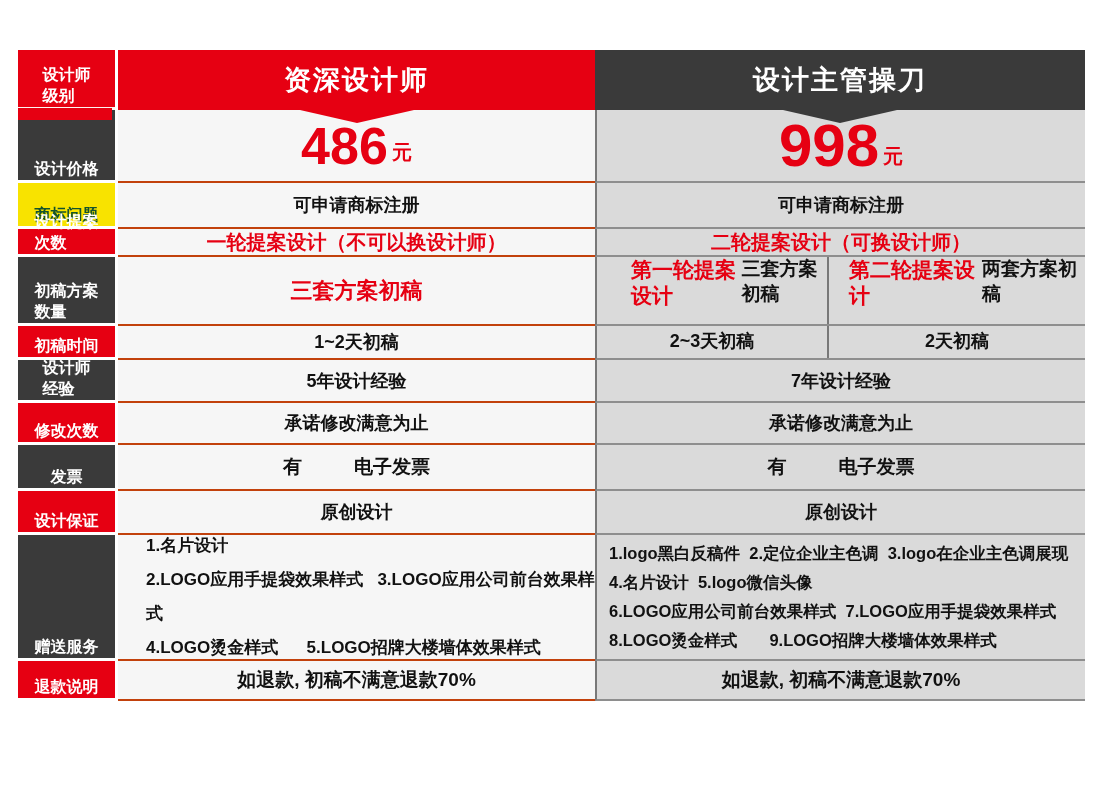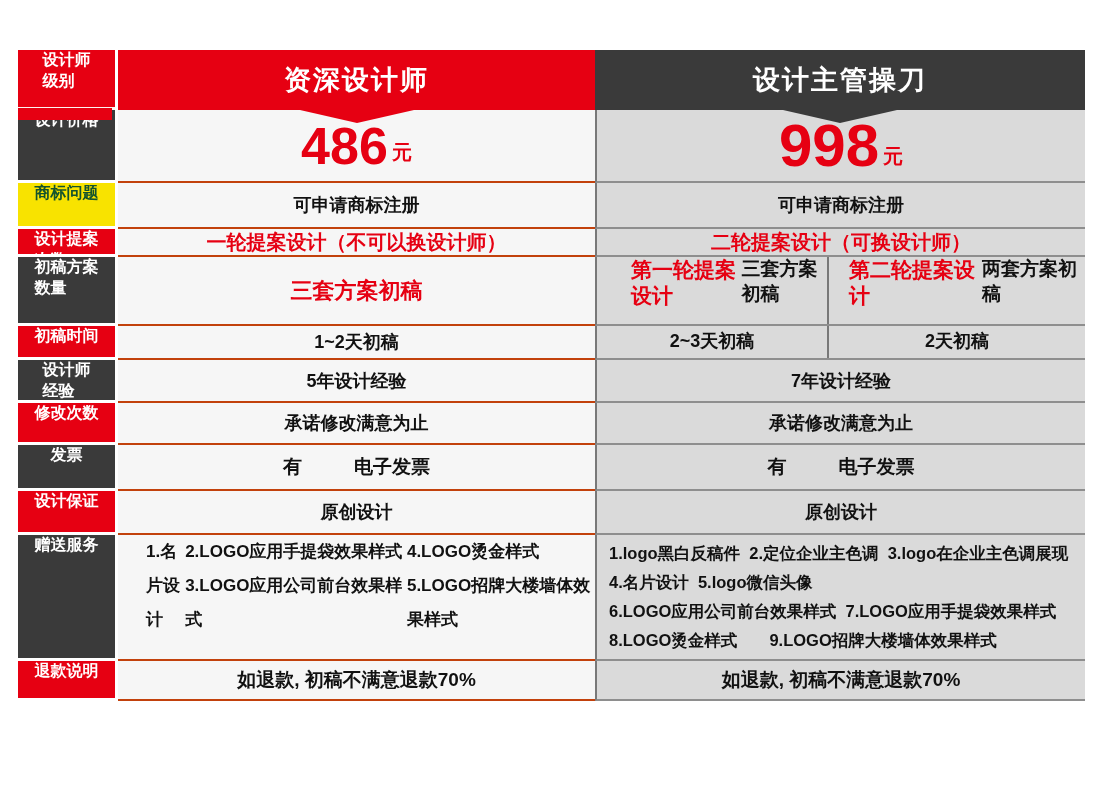--- a/index.html
+++ b/index.html
@@ -6,21 +6,21 @@
   .page{
     position:relative;width:1103px;height:796px;background:#ffffff;
     font-family:"Liberation Sans","DejaVu Sans",sans-serif;font-weight:bold;color:#111;
     overflow:hidden;
   }
   .price-table{position:absolute;left:18px;top:50px;width:1067px;}
   .row{display:flex;width:100%;}
   
   .lbl{
     flex:0 0 97px;width:97px;margin-right:3px;box-sizing:border-box;
-    display:flex;align-items:flex-start;justify-content:center;
+    display:flex;align-items:flex-end;justify-content:center;
     color:#fff;font-size:16px;line-height:1.3;text-align:left;
     border-bottom:3px solid #ffffff;position:relative;
   }
   .lbl .lines{display:inline-block;text-align:left;}
   .lbl.red{background:#e60012;}
   .lbl.dark{background:#3a3a3a;}
   .lbl.yellow{background:#f8e300;color:#14532d;}
   
   .mid{
     flex:0 0 477px;width:477px;box-sizing:border-box;background:#f6f6f6;
@@ -68,21 +68,21 @@
   .sub + .sub{flex:1;border-left:2px solid #787878;padding-left:20px;}
   .sub .sub-title{color:#e60012;font-size:21px;line-height:1.25;}
   .sub .sub-value{color:#111;font-size:19px;line-height:1.3;}
   .sub.center{align-items:center;padding-left:0;justify-content:center;}
   .sub.center .sub-value{font-size:18px;}
   
   .invoice-wrap{display:flex;align-items:center;}
   .invoice-has{font-size:19px;}
   .invoice-type{font-size:19px;margin-left:52px;}
   
-  .bonus-mid{flex-direction:row;align-items:flex-start;justify-content:center;padding-left:28px;}
+  .bonus-mid{flex-direction:column;align-items:flex-start;justify-content:center;padding-left:28px;}
   .bonus-mid .line{font-size:17px;line-height:34px;white-space:pre-wrap;}
   .bonus-rgt{flex-direction:column;align-items:flex-start;justify-content:center;padding-left:12px;text-align:right;}
   .bonus-rgt .line{font-size:16.5px;line-height:29px;white-space:pre-wrap;}
   
   .row.r-refund .mid,.row.r-refund .rgt{font-size:19px;}
 </style>
 </head>
 <body>
 
 <div class="page">

